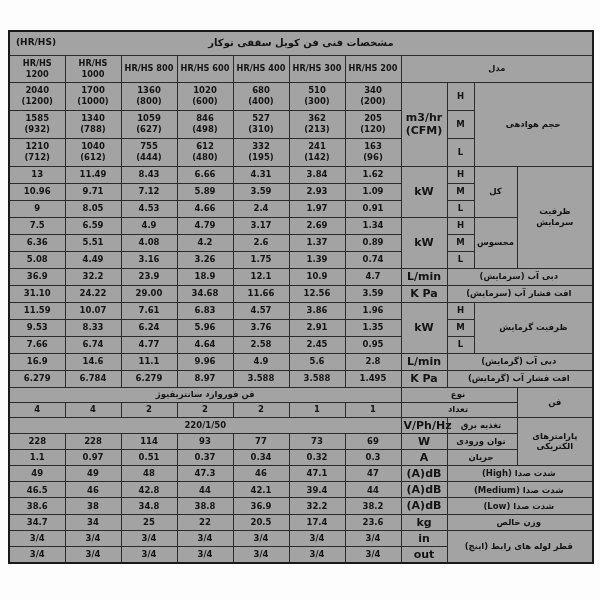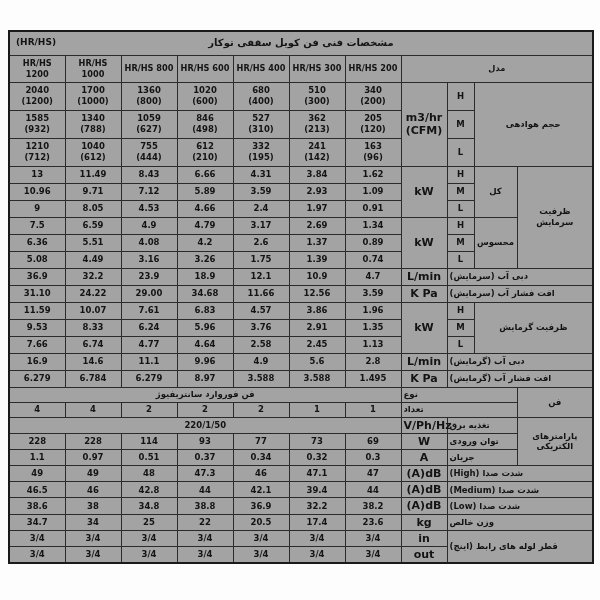--- a/index.html
+++ b/index.html
@@ -21,21 +21,21 @@
   }
   tr{height:17px;}
   tr.r-title{height:24px;}
   tr.r-head{height:27px;}
   tr.r-tall{height:28px;}
   tr.r-short{height:15px;margin-top:40px;}
   td.title{position:relative;font-size:10px;}
   td.title .code{position:absolute;left:6px;top:50%;transform:translateY(-50%);direction:ltr;font-size:9px;}
   td.title .ttl{direction:rtl;}
   .fa{direction:rtl;text-align:center;}
-  .lbl-r{text-align:left;padding-right:4px;}
+  .lbl-r{text-align:center;padding-right:4px;}
   .unit{font-size:11px;line-height:1.2;text-align:center;}
   .spd{font-size:8.5px;}
   .hdr{font-size:8.2px;}
 </style>
 </head>
 <body>
 
 <div class="page">
   <table class="spec">
     <colgroup>
@@ -103,21 +103,21 @@
           <td class="spd">M</td>
         </tr>
         <tr class="r-tall">
           <td>1210
 (712)</td>
           <td>1040
 (612)</td>
           <td>755
 (444)</td>
           <td>612
-(210)</td>
+(480)</td>
           <td>332
 (195)</td>
           <td>241
 (142)</td>
           <td>163
 (96)</td>
           <td class="spd">L</td>
         </tr>
         <tr class="">
           <td>13</td>
@@ -228,21 +228,21 @@
           <td>1.35</td>
           <td class="spd">M</td>
         </tr>
         <tr class="">
           <td>7.66</td>
           <td>6.74</td>
           <td>4.77</td>
           <td>4.64</td>
           <td>2.58</td>
           <td>2.45</td>
-          <td>1.13</td>
+          <td>0.95</td>
           <td class="spd">L</td>
         </tr>
         <tr class="">
           <td>16.9</td>
           <td>14.6</td>
           <td>11.1</td>
           <td>9.96</td>
           <td>4.9</td>
           <td>5.6</td>
           <td>2.8</td>

